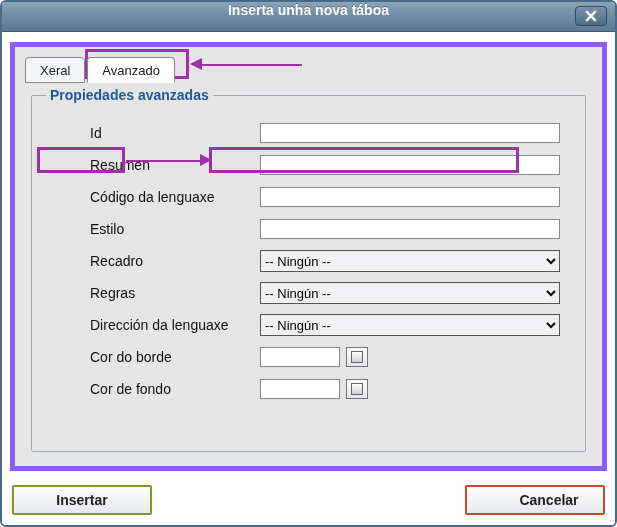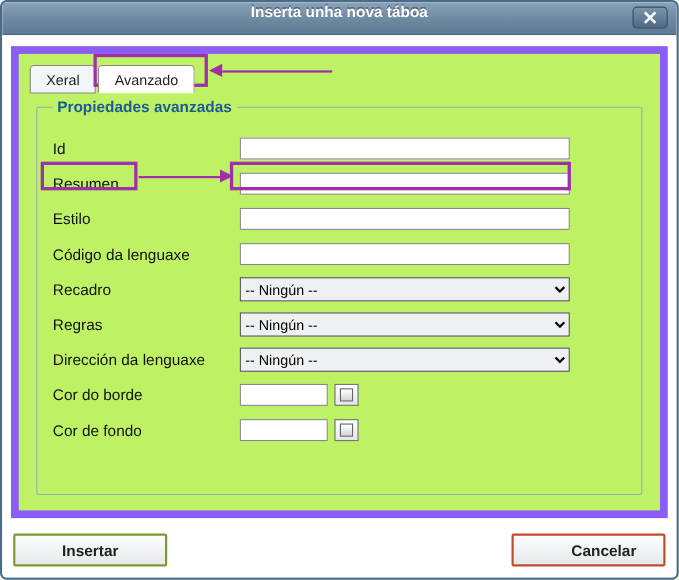--- a/index.html
+++ b/index.html
@@ -47,22 +47,22 @@
   }
   .close-btn svg { width: 12px; height: 12px; }
   .content-wrap {
     position: absolute;
     top: 30px; left:0; right:0; bottom:0;
     background: #fff;
   }
   .panel {
     position: absolute;
     left: 8px; right: 8px; top: 10px; bottom: 54px;
-    border: 7px solid #8b5cf6;
-    background: #bef264;
+    border: 5px solid #8b5cf6;
+    background: #e5e5e5;
   }
   .tabs-row {
     position: absolute;
     top: -1px; left: 10px;
     display: flex;
   }
   .tab {
     border: 1px solid #888;
     background: #f3f6f9;
     padding: 5px 14px 4px 14px;
@@ -119,20 +119,21 @@
   }
   .form-row {
     display: flex;
     align-items: center;
     height: 32px;
   }
   .form-row label {
     width: 170px;
     color: #111;
     font-size: 14px;
+    margin-left: 44px;
   }
   .form-row .control {
     flex: 1;
     display: flex;
     gap: 6px;
   }
   input.txt {
     width: 300px;
     height: 20px;
     border: 1px solid #888;
@@ -213,28 +214,28 @@
       </div>
 
       <div class="form-row">
         <label>Resumen</label>
         <div class="control">
             <input class="txt" type="text" value="" style="">
           </div>
       </div>
 
       <div class="form-row">
+        <label>Código da lenguaxe</label>
+        <div class="control">
+            <input class="txt" type="text" value="" style="">
+          </div>
+      </div>
+
+      <div class="form-row">
         <label>Estilo</label>
-        <div class="control">
-            <input class="txt" type="text" value="" style="">
-          </div>
-      </div>
-
-      <div class="form-row">
-        <label>Código da lenguaxe</label>
         <div class="control">
             <input class="txt" type="text" value="" style="">
           </div>
       </div>
 
 
       <div class="form-row">
         <label>Recadro</label>
         <div class="control">
           <select class="sel">

